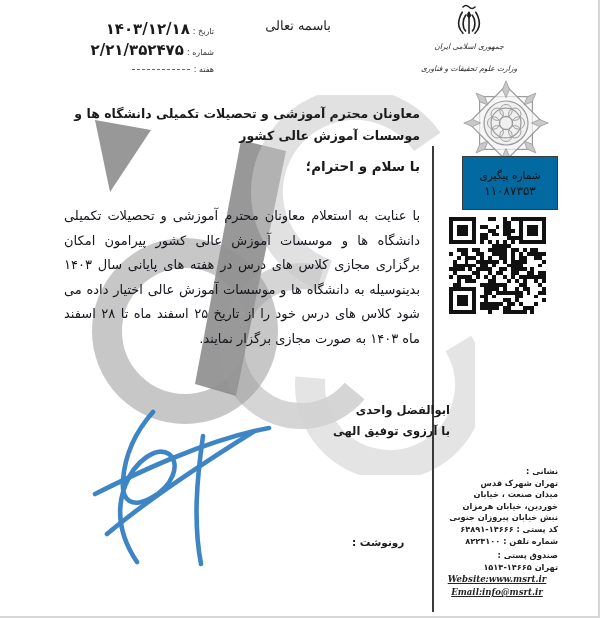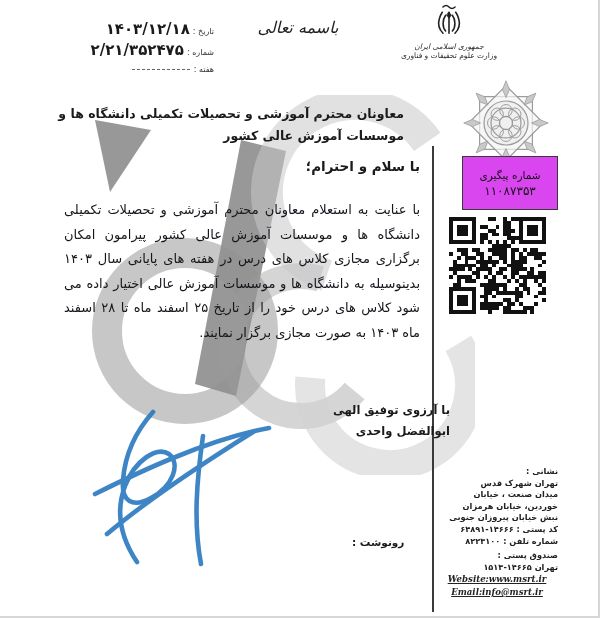--- a/index.html
+++ b/index.html
@@ -10,44 +10,44 @@
     border-right:2px solid #d7d7d7;border-bottom:2px solid #d7d7d7;box-sizing:border-box;
   }
   
   .meta-block{position:absolute;top:20px;left:104px;width:110px;direction:rtl;}
   .meta-row{display:flex;align-items:baseline;justify-content:flex-start;margin-bottom:3px;}
   .meta-label{font-size:8px;color:#333;white-space:nowrap;}
   .meta-value{font-size:15px;font-weight:bold;white-space:nowrap;margin-right:3px;letter-spacing:.5px;}
   .attach-row{display:flex;align-items:center;margin-top:6px;}
   .attach-line{display:inline-block;width:58px;border-top:1px dashed #666;margin-right:4px;height:0;}
   .basmala{position:absolute;top:18px;left:248px;width:100px;text-align:center;
-    font-size:16px;font-style:italic;font-family:"DejaVu Serif","Liberation Serif",serif;color:#222;}
-  .emblem-block{position:absolute;top:4px;left:388px;width:122px;text-align:center;direction:rtl;}
+    font-size:13px;font-family:"DejaVu Serif","Liberation Serif",serif;color:#222;}
+  .emblem-block{position:absolute;top:4px;left:408px;width:122px;text-align:center;direction:rtl;}
   .emblem-svg{display:block;margin:0 auto;}
   .gov-line1{font-size:7.5px;font-style:italic;font-family:"DejaVu Serif","Liberation Serif",serif;color:#2a2a2a;margin-top:2px;}
-  .gov-line2{font-size:7.5px;font-family:"DejaVu Serif","Liberation Serif",serif;color:#2a2a2a;margin-top:0;}
+  .gov-line2{font-size:7.5px;font-style:italic;font-family:"DejaVu Serif","Liberation Serif",serif;color:#2a2a2a;margin-top:13px;}
   
   .ornament{position:absolute;top:79px;left:462px;}
   .tracking-box{position:absolute;top:156px;left:462px;width:94px;height:52px;
-    border:1.6px solid #3a3a3a;background:#d946ef;direction:rtl;text-align:center;
+    border:1.6px solid #3a3a3a;background:#0369a1;direction:rtl;text-align:center;
     display:flex;flex-direction:column;justify-content:center;gap:3px;}
   .tracking-label{font-size:10.5px;color:#111;}
   .tracking-number{font-size:12px;color:#111;letter-spacing:1px;}
   .qr{position:absolute;top:217px;left:449px;width:97px;height:97px;background:#fff;
     display:grid;grid-template-columns:repeat(25,1fr);grid-template-rows:repeat(25,1fr);}
   .qr .m{background:#111;}
   .vline{position:absolute;top:146px;left:432px;width:1.6px;height:466px;background:#3a3a3a;}
   
   .watermark{position:absolute;top:95px;left:55px;z-index:0;pointer-events:none;}
   
   .main{position:absolute;left:64px;top:0;width:356px;direction:rtl;z-index:1;}
-  .recipient{position:absolute;top:103px;right:16px;width:356px;font-size:12.5px;font-weight:bold;
+  .recipient{position:absolute;top:103px;right:0;width:356px;font-size:12.5px;font-weight:bold;
     line-height:22px;text-align:right;}
   .salutation{position:absolute;top:158px;right:0;font-size:13.5px;font-weight:bold;}
-  .body-text{position:absolute;top:198px;right:0;width:356px;font-size:13px;line-height:24.5px;
+  .body-text{position:absolute;top:204px;right:0;width:356px;font-size:13px;line-height:24.5px;
     text-align:justify;color:#15151c;}
   .closing{position:absolute;top:400px;right:148px;width:170px;text-align:right;
     font-size:11.5px;font-weight:bold;line-height:21px;z-index:1;}
   .signature{position:absolute;top:402px;left:85px;z-index:2;}
   
   .cc-label{position:absolute;top:536px;left:352px;width:72px;text-align:left;direction:rtl;
     font-size:10.5px;font-weight:bold;}
   .cc-item{position:absolute;top:566px;left:90px;width:330px;direction:rtl;text-align:right;
     font-size:9.5px;color:#222;}
   .footer-col{position:absolute;top:466px;left:436px;width:122px;direction:rtl;text-align:right;
@@ -768,22 +768,22 @@
 
   <div class="vline"></div>
 
   <div class="main">
     <div class="recipient">معاونان محترم آموزشی و تحصیلات تکمیلی دانشگاه ها و موسسات آموزش عالی کشور</div>
     <div class="salutation">با سلام و احترام؛</div>
     <div class="body-text">با عنایت به استعلام معاونان محترم آموزشی و تحصیلات تکمیلی دانشگاه ها و موسسات آموزش عالی کشور پیرامون امکان برگزاری مجازی کلاس های درس در هفته های پایانی سال ۱۴۰۳ بدینوسیله به دانشگاه ها و موسسات آموزش عالی اختیار داده می شود کلاس های درس خود را از تاریخ ۲۵ اسفند ماه تا ۲۸ اسفند ماه ۱۴۰۳ به صورت مجازی برگزار نمایند.</div>
   </div>
 
   <div class="closing">
+    <div>ابوالفضل واحدی</div>
     <div>با آرزوی توفیق الهی</div>
-    <div>ابوالفضل واحدی</div>
   </div>
 
   <svg class="signature" width="192" height="165" viewBox="0 0 192 165">
     <g fill="none" stroke="#2e7bc1" stroke-width="4.6" stroke-linecap="round" opacity="0.92">
       <path d="M 68,10 C 52,28 40,52 38,78 C 36,100 48,106 66,96 C 88,84 96,62 84,52 C 72,44 50,58 40,84 C 28,116 40,142 52,160"></path>
       <path d="M 10,92 C 50,72 120,38 184,26"></path>
       <path d="M 168,30 C 120,60 60,100 22,132"></path>
       <path d="M 118,34 C 112,76 108,120 116,162"></path>
     </g>
   </svg>

